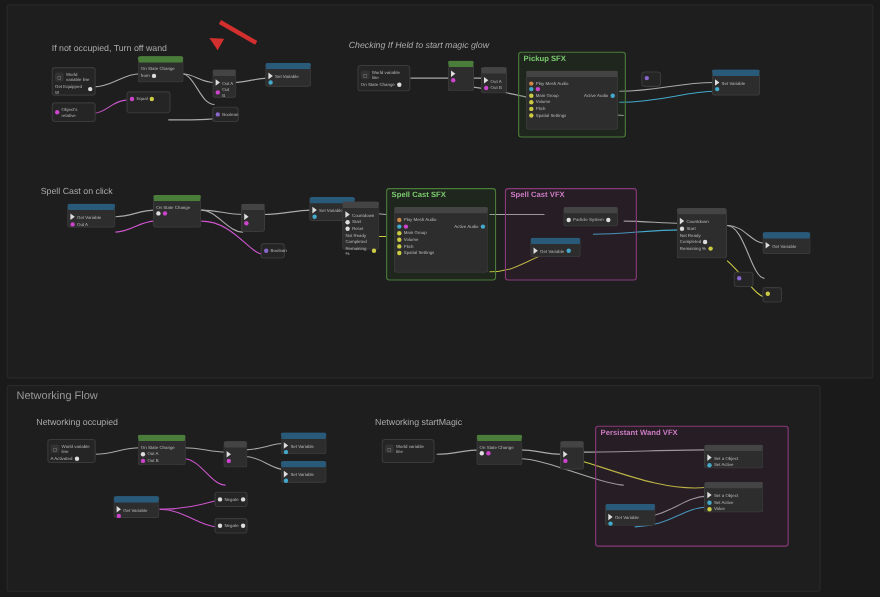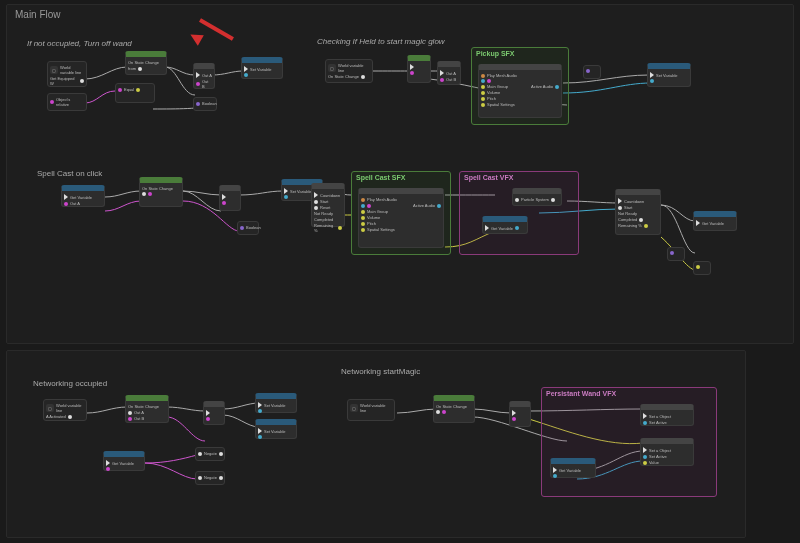--- a/index.html
+++ b/index.html
@@ -135,23 +135,22 @@
   .wire.cyan { stroke: #4ac; }
   .wire.magenta { stroke: #c5c; }
   .wire.yellow { stroke: #cc4; }
 </style>
 </head>
 <body>
 
 <div class="arrow"></div>
 
 <div class="section" style="left:6px; top:4px; width:788px; height:340px;">
-  <div class="section-title">Main Flow</div>
-
-  <div class="sub-title" style="left:20px; top:34px;font-style:italic;">If not occupied, Turn off wand</div>
+
+  <div class="sub-title" style="left:40px; top:34px;">If not occupied, Turn off wand</div>
   <div class="sub-title" style="left:310px; top:32px;font-style:italic;">Checking If Held to start magic glow</div>
 
   <svg class="wires" width="788" height="340">
 
     <path class="wire white" d="M78 74 C 95 74 105 62 120 62"></path>
     <path class="wire magenta" d="M78 98 C 90 98 95 86 108 86"></path>
     <path class="wire white" d="M158 62 C 170 62 175 70 188 70"></path>
     <path class="wire white" d="M158 62 C 170 62 175 90 188 90"></path>
     <path class="wire white" d="M205 70 C 218 70 225 66 236 66"></path>
     <path class="wire white" d="M146 104 C 170 104 195 104 205 100"></path>
@@ -464,23 +463,24 @@
       </div>
   </div>
   <div class="node dark" style="left:686px; top:256px; width:18px; height:14px;">
     <div class="node-row">
         <span class="pin yellow"></span>
       </div>
   </div>
 </div>
 
 <div class="section" style="left:6px; top:350px; width:740px; height:188px;">
+  <div class="section-title">Networking Flow</div>
 
   <div class="sub-title" style="left:26px; top:28px;">Networking occupied</div>
-  <div class="sub-title" style="left:334px; top:16px;">Networking startMagic</div>
+  <div class="sub-title" style="left:334px; top:28px;">Networking startMagic</div>
 
   <svg class="wires" width="740" height="188">
 
     <path class="wire white" d="M80 62 C 95 62 105 56 120 56"></path>
     <path class="wire white" d="M160 56 C 175 56 185 60 198 60"></path>
     <path class="wire magenta" d="M160 66 C 175 66 185 90 198 90"></path>
     <path class="wire white" d="M216 58 C 230 58 240 52 252 52"></path>
     <path class="wire white" d="M216 64 C 230 64 240 76 252 76"></path>
     <path class="wire magenta" d="M138 112 C 160 112 175 108 190 104"></path>
     <path class="wire magenta" d="M138 112 C 160 112 175 128 190 128"></path>

